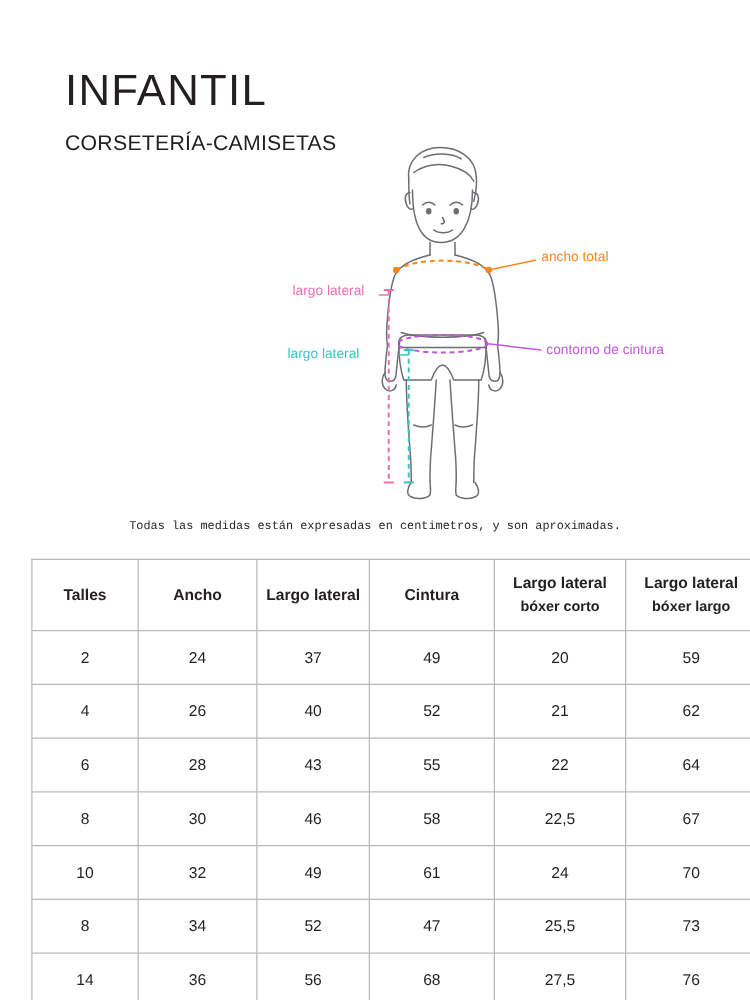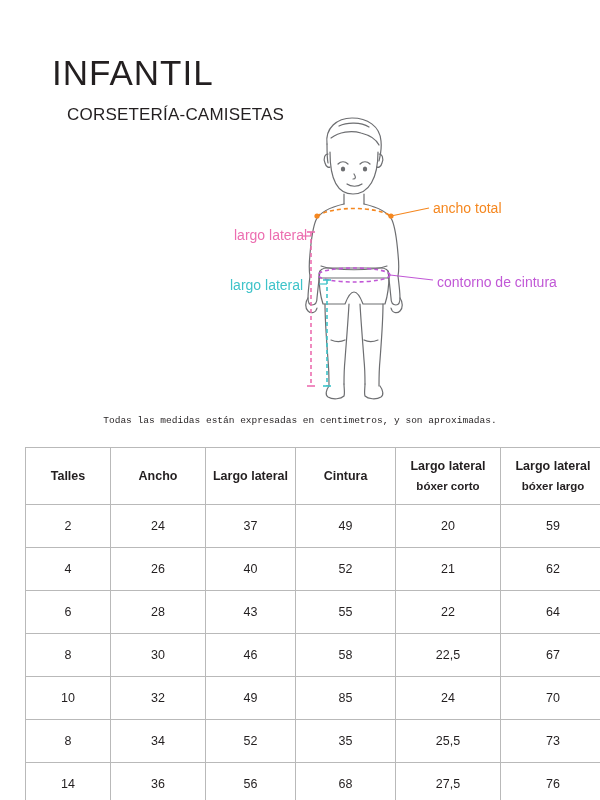--- a/index.html
+++ b/index.html
@@ -38,35 +38,35 @@
     line-height: 1.05;
   }
   .subtitle {
     font-size: 17px;
     font-weight: 400;
     letter-spacing: 0.2px;
     color: #231f20;
     margin: 12px 0 0 0;
     line-height: 1.28;
   }
-  .subtitle-line { display: block; margin-left: 15px; }
+  .subtitle-line { display: block; }
 
   
   .figure-area {
     position: absolute;
     left: 215px;
     top: 108px;
     width: 370px;
     height: 300px;
   }
   .figure-svg { display: block; }
 
   .fig-label {
     position: absolute;
-    font-size: 14px;
+    font-size: 11px;
     white-space: nowrap;
   }
   .lbl-ancho-total { left: 218px; top: 92px; color: #f5871f; }
   .lbl-largo-lat-pink { left: 19px; top: 119px; color: #ec6eb0; }
   .lbl-largo-lat-teal { left: 15px; top: 169px; color: #3ec3c9; }
   .lbl-contorno { left: 222px; top: 166px; color: #c158d6; text-align: center; }
 
   
   .note {
     position: absolute;
@@ -260,29 +260,29 @@
             <td>30</td>
             <td>46</td>
             <td>58</td>
             <td>22,5</td>
             <td>67</td>
           </tr>
           <tr>
             <td>10</td>
             <td>32</td>
             <td>49</td>
-            <td>85</td>
+            <td>61</td>
             <td>24</td>
             <td>70</td>
           </tr>
           <tr>
             <td>8</td>
             <td>34</td>
             <td>52</td>
-            <td>35</td>
+            <td>47</td>
             <td>25,5</td>
             <td>73</td>
           </tr>
           <tr>
             <td>14</td>
             <td>36</td>
             <td>56</td>
             <td>68</td>
             <td>27,5</td>
             <td>76</td>

